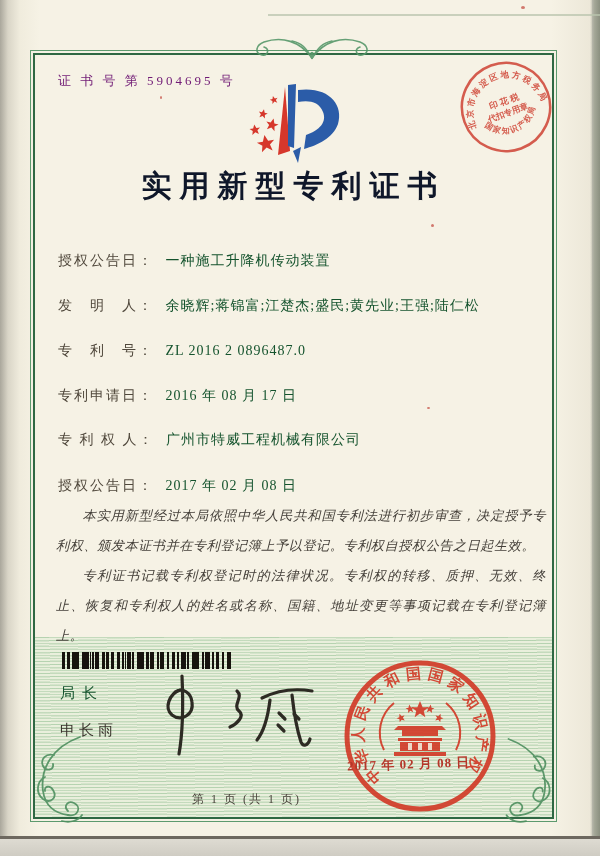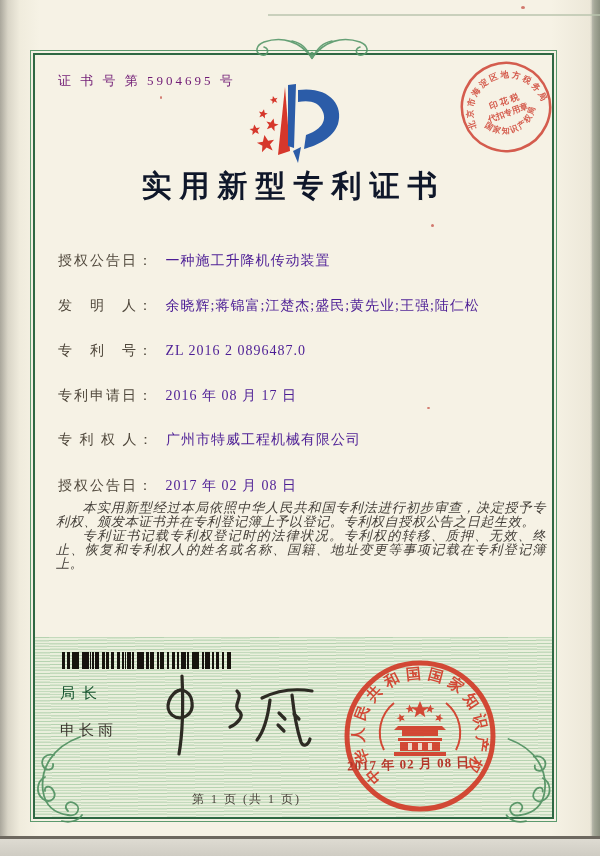--- a/index.html
+++ b/index.html
@@ -36,26 +36,26 @@
 
   .cert-no{position:absolute;left:58px;top:72px;font-size:13px;letter-spacing:3px;color:#701a75;}
 
   .logo{position:absolute;left:240px;top:84px;width:118px;height:86px;}
 
   .title{position:absolute;left:30px;top:166px;width:527px;text-align:center;
     font-size:30px;font-weight:700;letter-spacing:8px;color:#0f172a;}
 
   .field-row{position:absolute;left:58px;font-size:14px;color:#50483c;white-space:nowrap;}
   .field-row .lbl{letter-spacing:2px;margin-right:8px;}
-  .field-row .val{letter-spacing:1px;color:#4c1d95;text-align:center;}
+  .field-row .val{letter-spacing:1px;color:#14532d;text-align:center;}
   .row0{top:252px;} .row1{top:297px;} .row2{top:342px;}
   .row3{top:387px;} .row4{top:431px;} .row5{top:477px;}
 
   .paras{position:absolute;left:56px;top:501px;width:490px;
-    font-style:italic;font-size:13.2px;line-height:14px;color:#45403a;
+    font-style:italic;font-size:13.2px;line-height:30px;color:#45403a;
     text-align:justify;letter-spacing:.5px;}
   .paras p{margin:0;text-indent:2em;}
 
   .barcode{position:absolute;left:62px;top:652px;width:170px;height:17px;
     background:
       repeating-linear-gradient(90deg,#17130e 0 2px,rgba(0,0,0,0) 2px 5px),
       repeating-linear-gradient(90deg,#17130e 0 3px,rgba(0,0,0,0) 3px 11px),
       repeating-linear-gradient(90deg,#17130e 0 1px,rgba(0,0,0,0) 1px 7px);
   }
 

